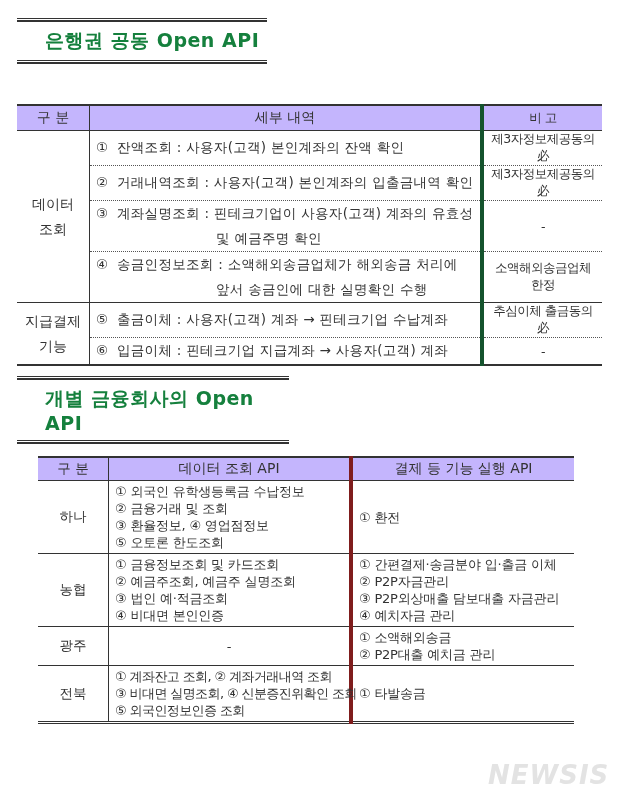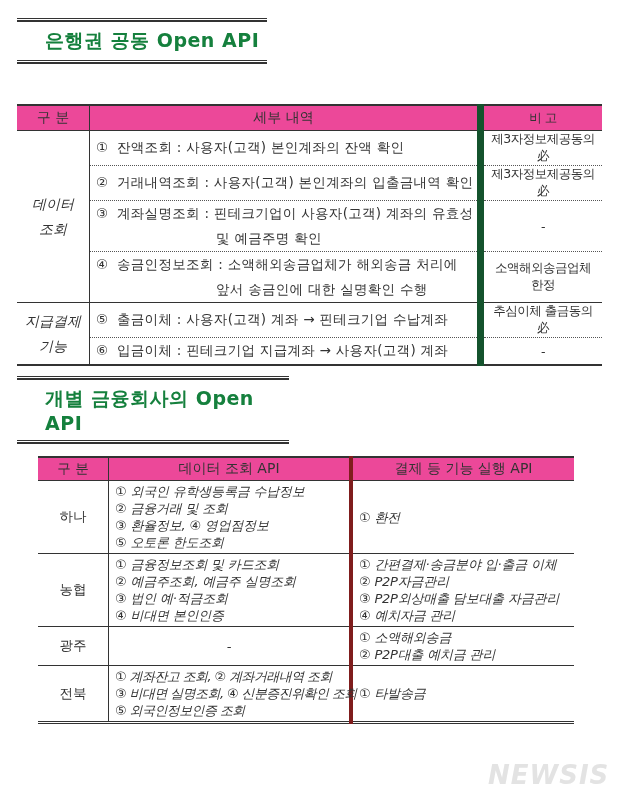--- a/index.html
+++ b/index.html
@@ -3,46 +3,46 @@
 <meta charset="utf-8">
 <style>
   html, body { margin:0; padding:0; background:#ffffff; }
   body { width:640px; height:801px; position:relative; overflow:hidden;
          font-family:"DejaVu Sans", "Liberation Sans", sans-serif; color:#222; }
   .title-block { position:absolute; }
   .title-rule { height:0; border-top:1px solid #333; border-bottom:2px solid #333; padding-top:1px; }
   .title-text { font-weight:bold; font-size:19px; color:#15803d; padding:6px 0 6px 28px; letter-spacing:0.5px; }
 
   table { border-collapse:collapse; position:absolute; table-layout:fixed; }
-  th { background:#ec4899; font-weight:normal; font-size:14px; color:#333; height:24px; padding:0; }
+  th { background:#c4b5fd; font-weight:normal; font-size:14px; color:#333; height:24px; padding:0; }
   td { font-size:13.5px; color:#333; padding:0 6px; vertical-align:middle; }
 
   
   #t1 { left:17px; top:104px; width:585px; border-top:2px solid #333; border-bottom:2px solid #333; }
   #t1 th { border-bottom:1px solid #333; }
   #t1 .c1 { width:72px; border-right:1px solid #333; text-align:center; }
-  #t1 .c3 { width:118px; border-left:7px solid #14532d; text-align:center; font-size:12.5px; letter-spacing:-0.5px; }
+  #t1 .c3 { width:118px; border-left:4px solid #14532d; text-align:center; font-size:12.5px; letter-spacing:-0.5px; }
   #t1 td.det { height:26px; white-space:nowrap; letter-spacing:0.3px; }
   #t1 td.det.tall { height:50px; line-height:25px; }
   #t1 tr.dot td.det, #t1 tr.dot td.c3 { border-top:1px dotted #555; }
   #t1 tr.grp td { border-top:1px solid #333; }
   #t1 td.cat { line-height:25px; font-size:14px; }
   .num { margin-right:4px; }
   .bold { font-weight:normal; }
   .indent { padding-left:120px; display:inline-block; }
 
   
   #t2 { left:38px; top:456px; width:536px; border-top:2px solid #333; border-bottom:3px double #333; }
   #t2 th { border-bottom:1px solid #333; height:22px; }
   #t2 .k1 { width:70px; border-right:1px solid #333; text-align:center; font-size:13.5px; }
   #t2 .k2 { width:240px; border-right:4px solid #7f1d1d; }
   #t2 tbody tr td { border-top:1px solid #333; }
   #t2 td.list { font-size:13px; line-height:17px; padding:2px 6px; white-space:nowrap; letter-spacing:-0.2px; }
   #t2 td.dash { text-align:center; }
-  .line { display:block;font-style:italic; }
+  .line { display:block; }
 
   .watermark { position:absolute; left:488px; top:760px; font-family:"DejaVu Sans", sans-serif;
                font-style:italic; font-weight:bold; font-size:26px; color:#e3e3e3; letter-spacing:1px;text-align:center; }
 </style>
 </head>
 <body>
 
 <div class="title-block" style="left:17px; top:18px; width:250px;">
   <div class="title-rule"></div>
   <div class="title-text">은행권 공동 Open API</div>

